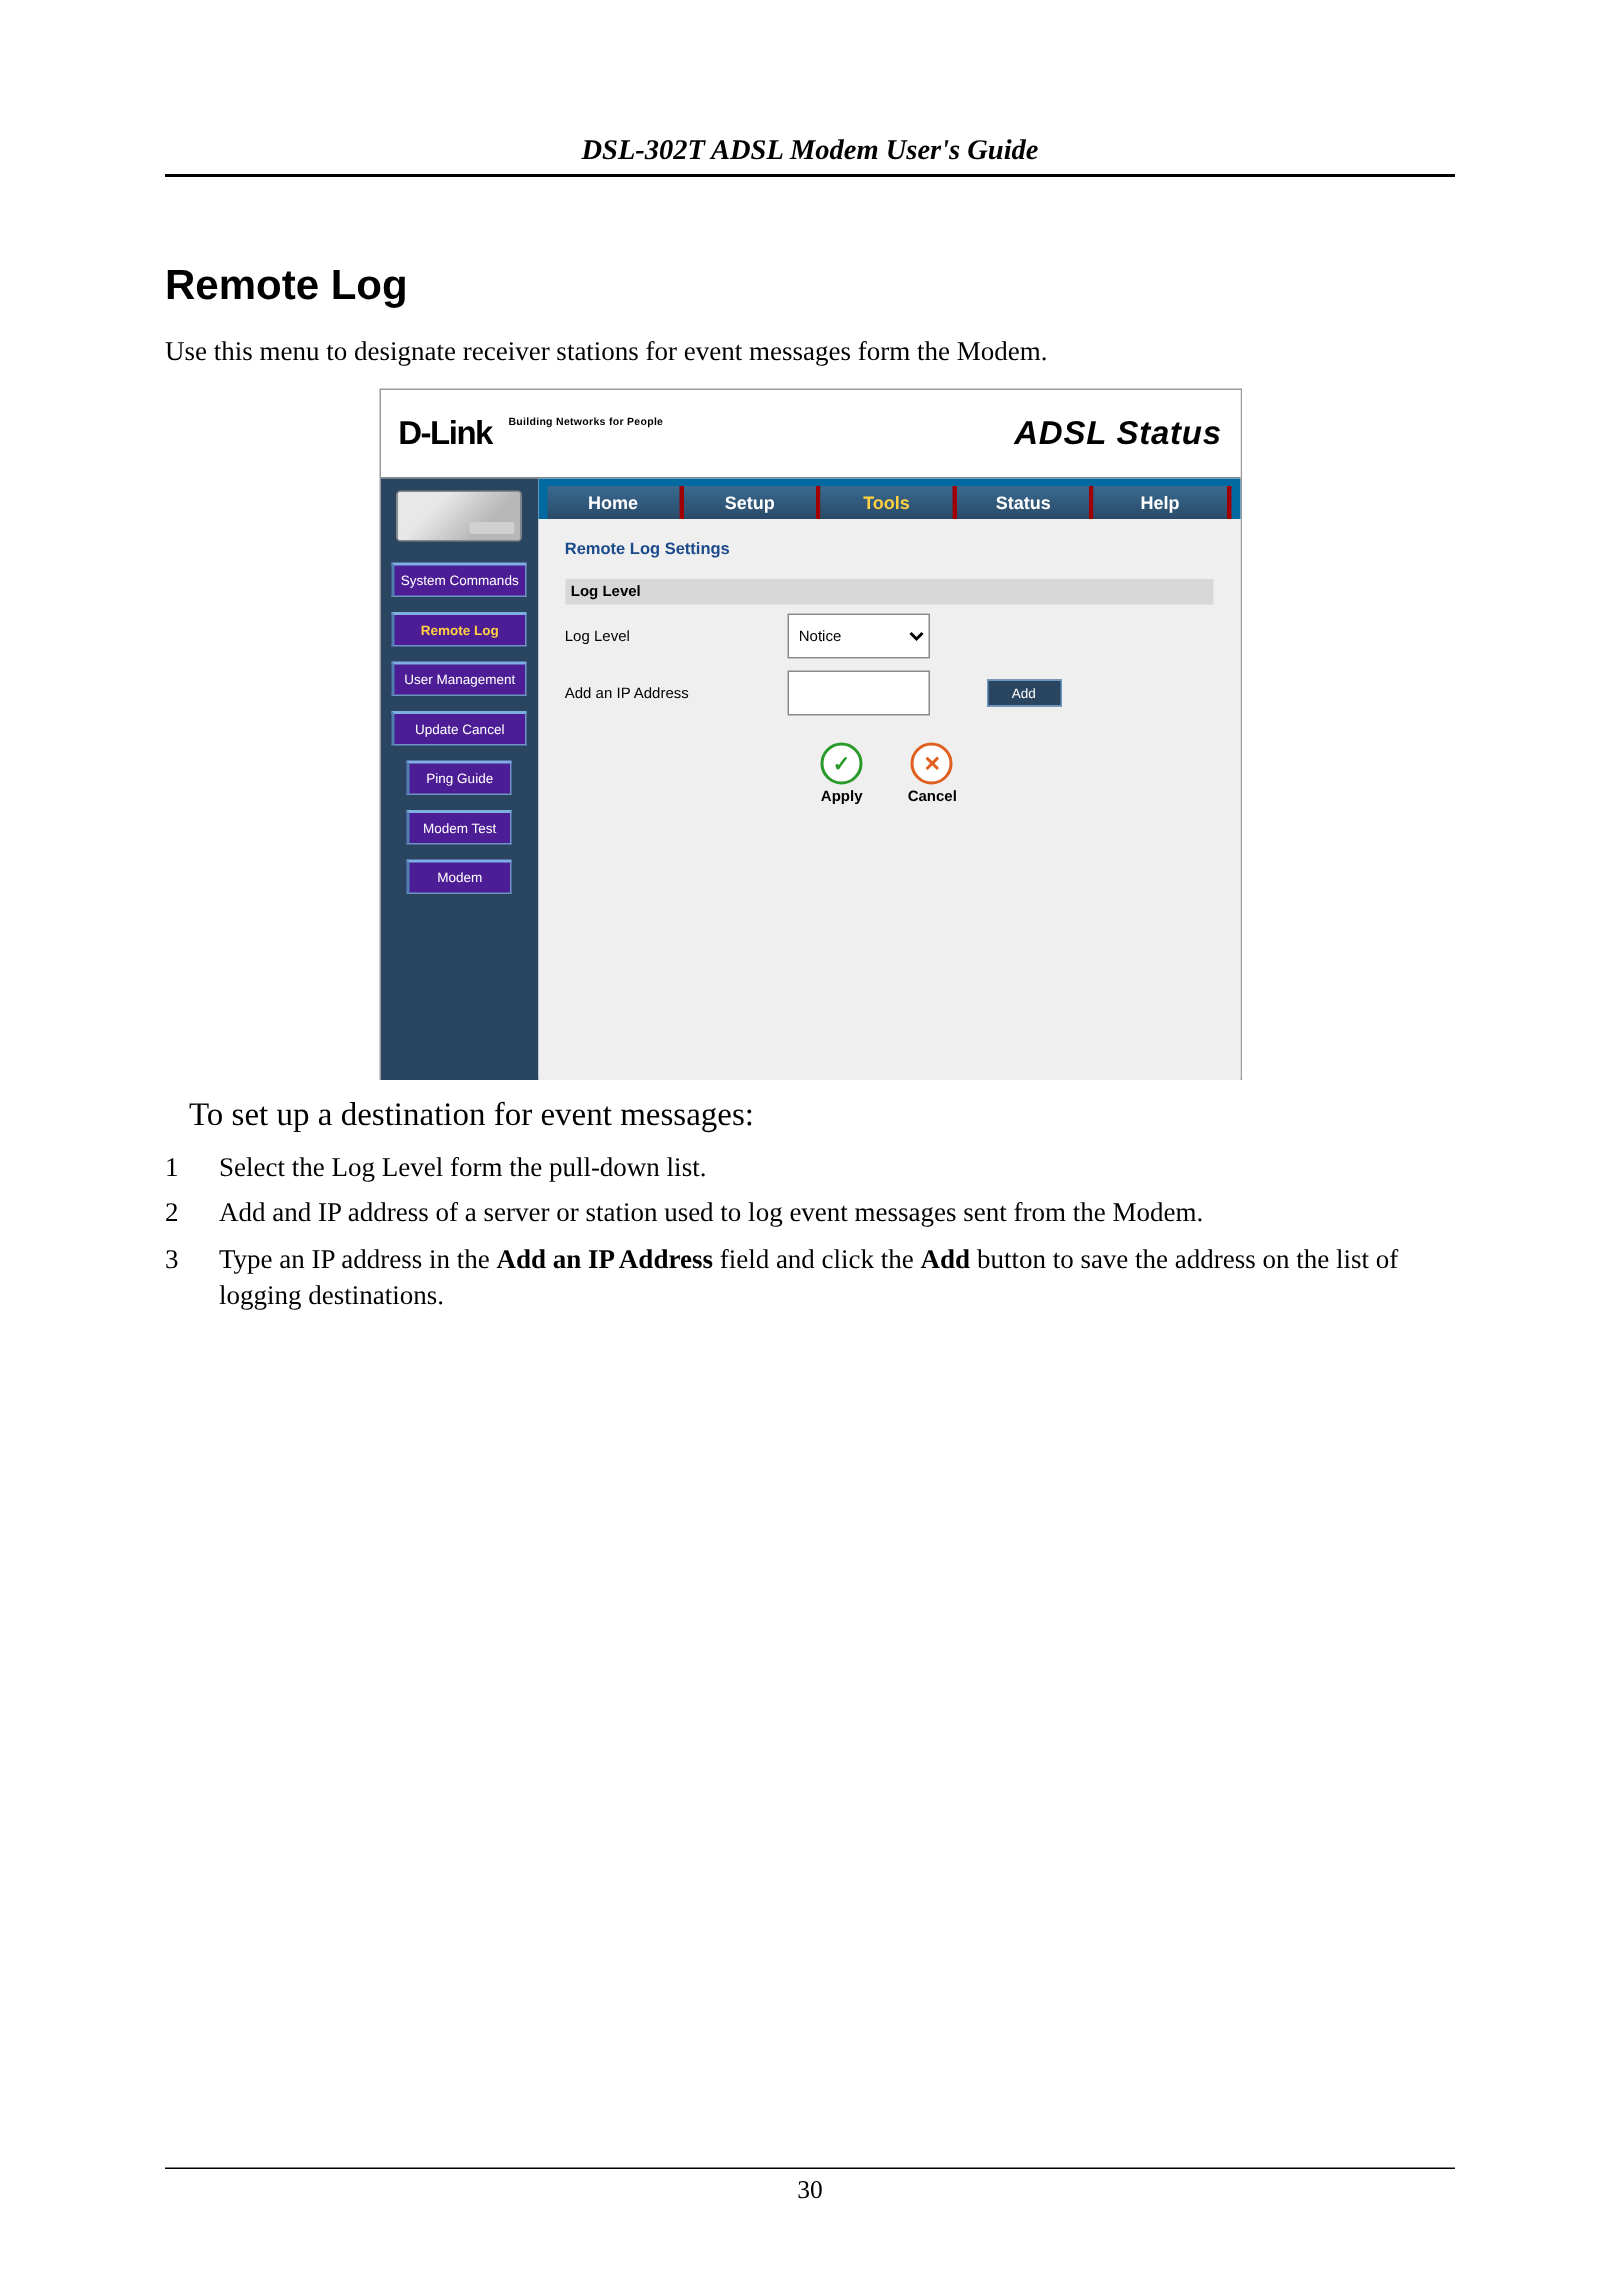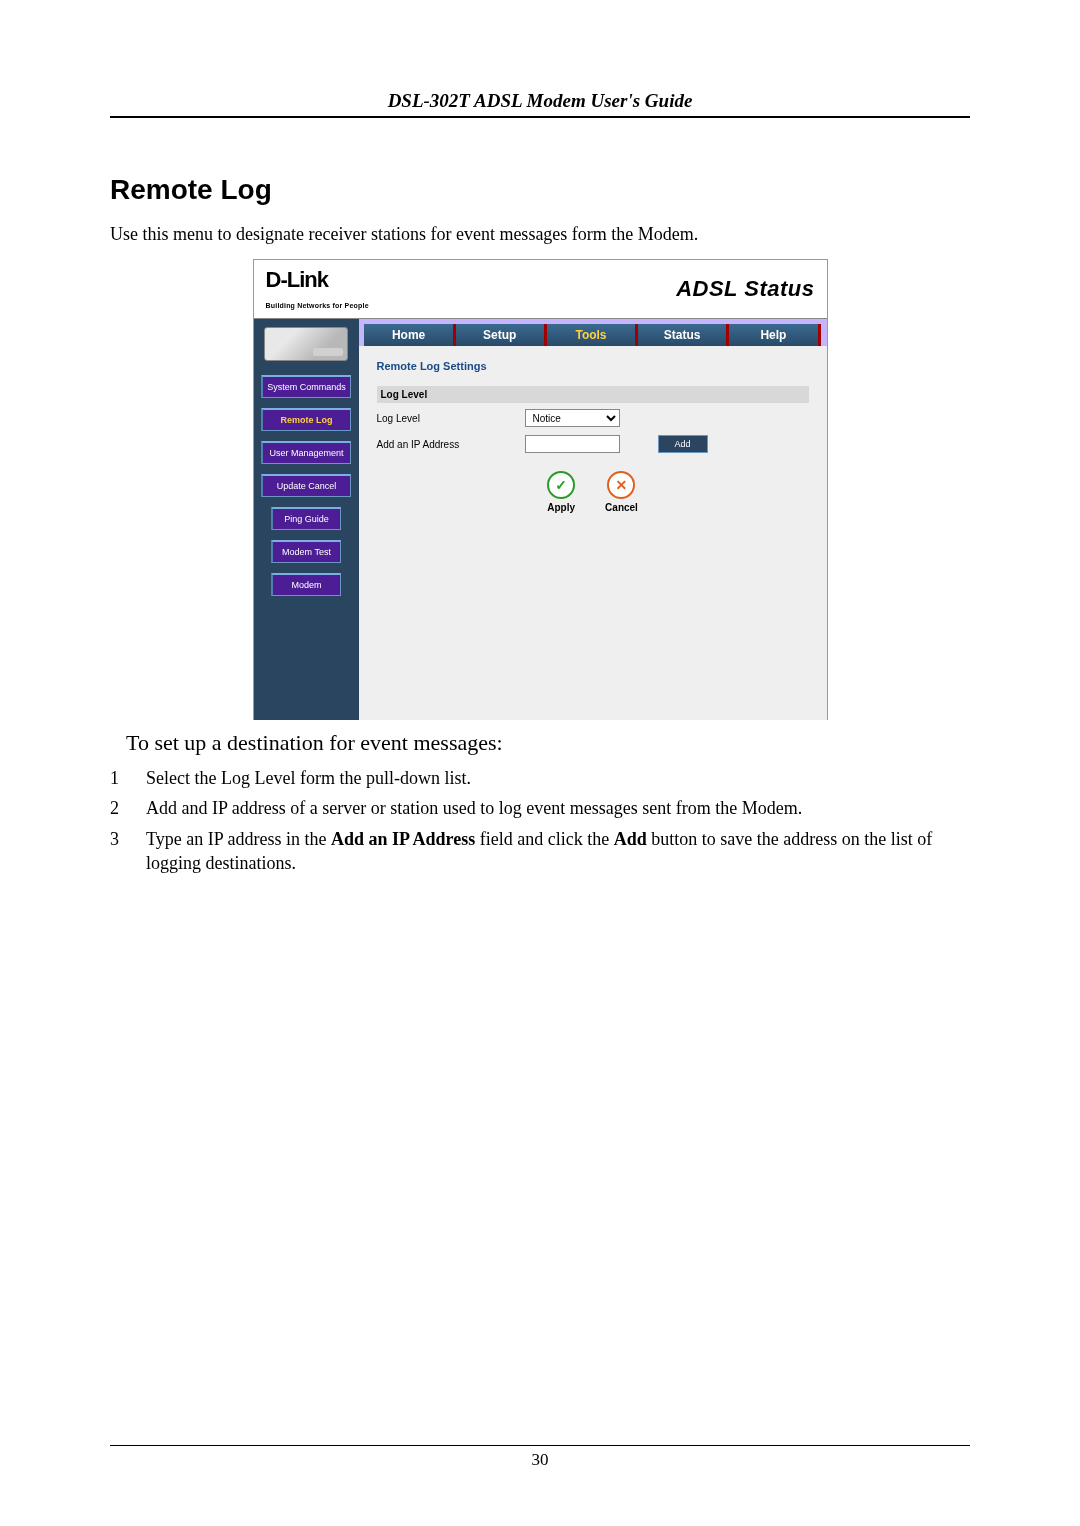--- a/index.html
+++ b/index.html
@@ -56,21 +56,21 @@
     height: 58px;
     display: flex;
     align-items: center;
     justify-content: space-between;
     padding: 0 12px;
     border-bottom: 1px solid #888;
     background: #fff;
   }
   .dlink-logo {
     display: flex;
-    flex-direction: column;
+    flex-direction: row;
     line-height: 1;
     gap: 11px;
   }
   .dlink-main {
     font-weight: 900;
     font-size: 22px;
     letter-spacing: -1px;
   }
   .dlink-sub {
     font-size: 7px;
@@ -138,22 +138,21 @@
   }
   .content {
     flex: 1;
     background: #efefef;
     position: relative;
   }
   .tabbar {
     display: flex;
     gap: 0;
     padding: 5px 6px 0 6px;
-    background: #c4b5fd;
-    justify-content: flex-end;
+    background: #0369a1;
   }
   .tab {
     flex: 1;
     height: 22px;
     background: linear-gradient(#3a6a90, #294a68);
     color: #fff;
     font-weight: bold;
     font-size: 12px;
     display: flex;
     align-items: center;
@@ -186,21 +185,21 @@
     align-items: center;
     margin-bottom: 8px;
     gap: 8px;
   }
   .form-label {
     width: 140px;
     font-size: 10px;
   }
   .form-input, .form-select {
     font-size: 10px;
-    height: 18px;
+    height: 30px;
     box-sizing: border-box;
     border: 1px solid #888;
     background: #fff;
     padding: 0 3px;
   }
   .form-input { width: 95px; }
   .form-select { width: 95px; }
   .mini-btn {
     width: 48px;
     height: 16px;

